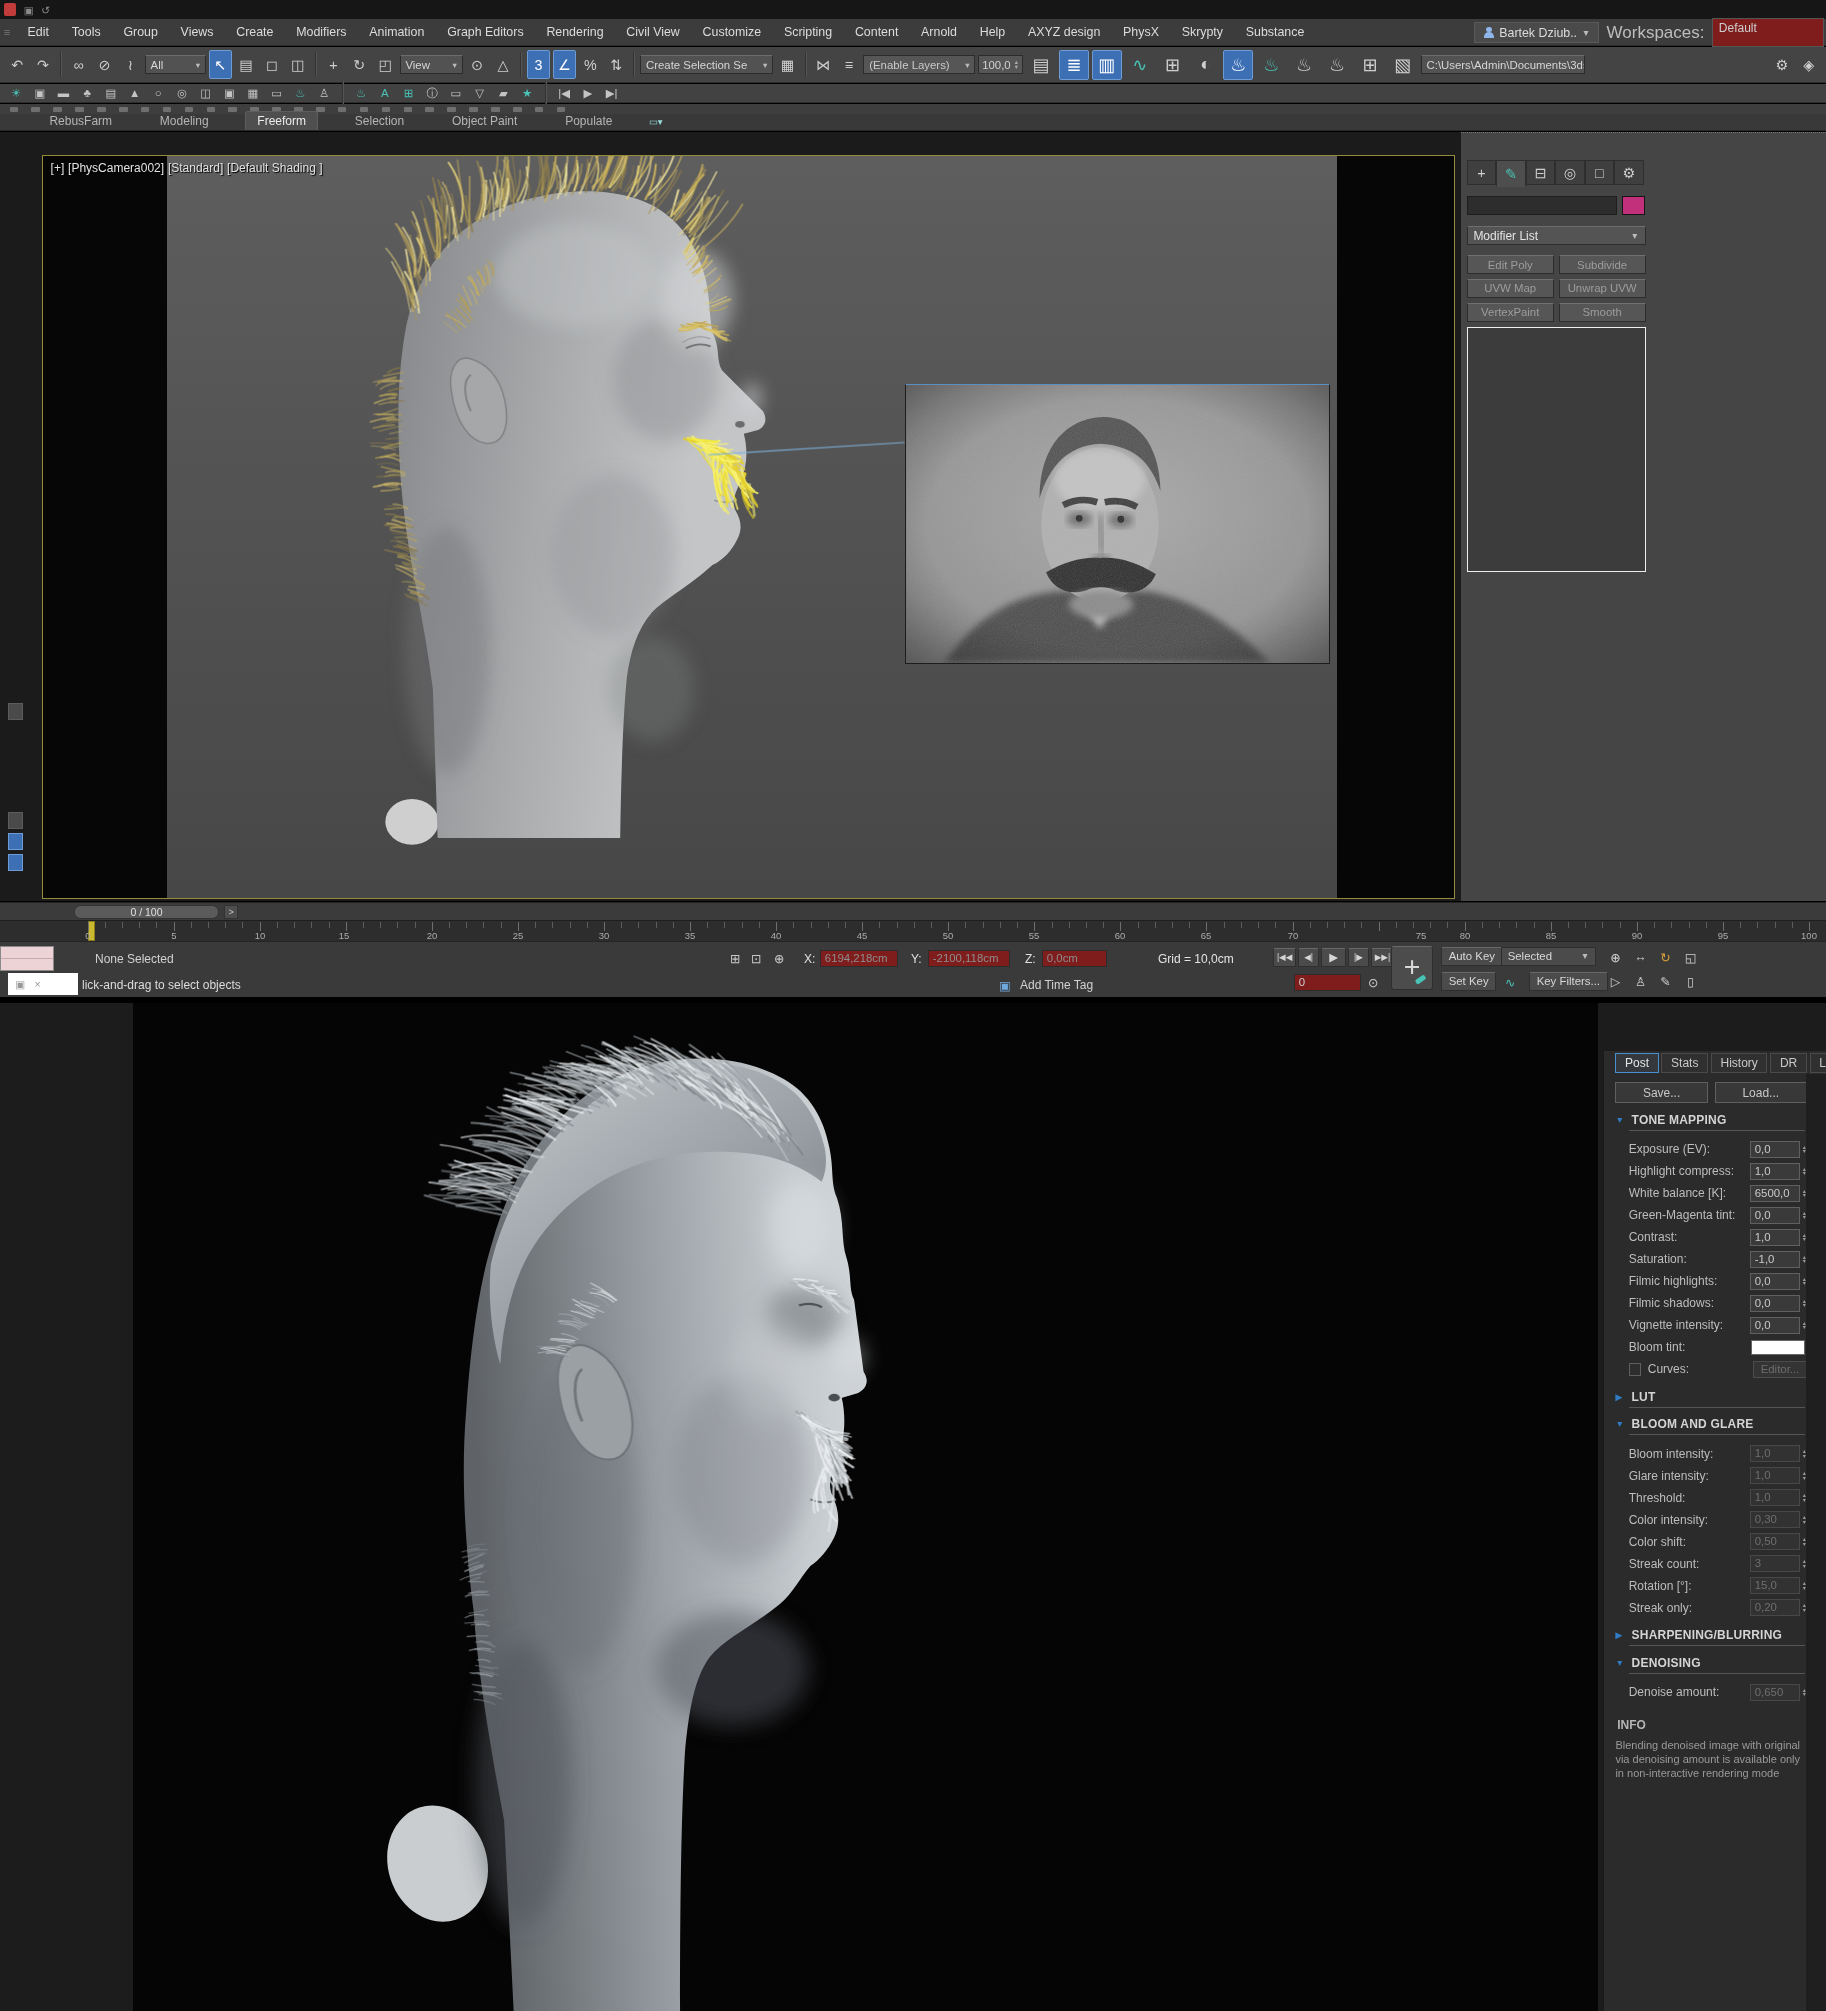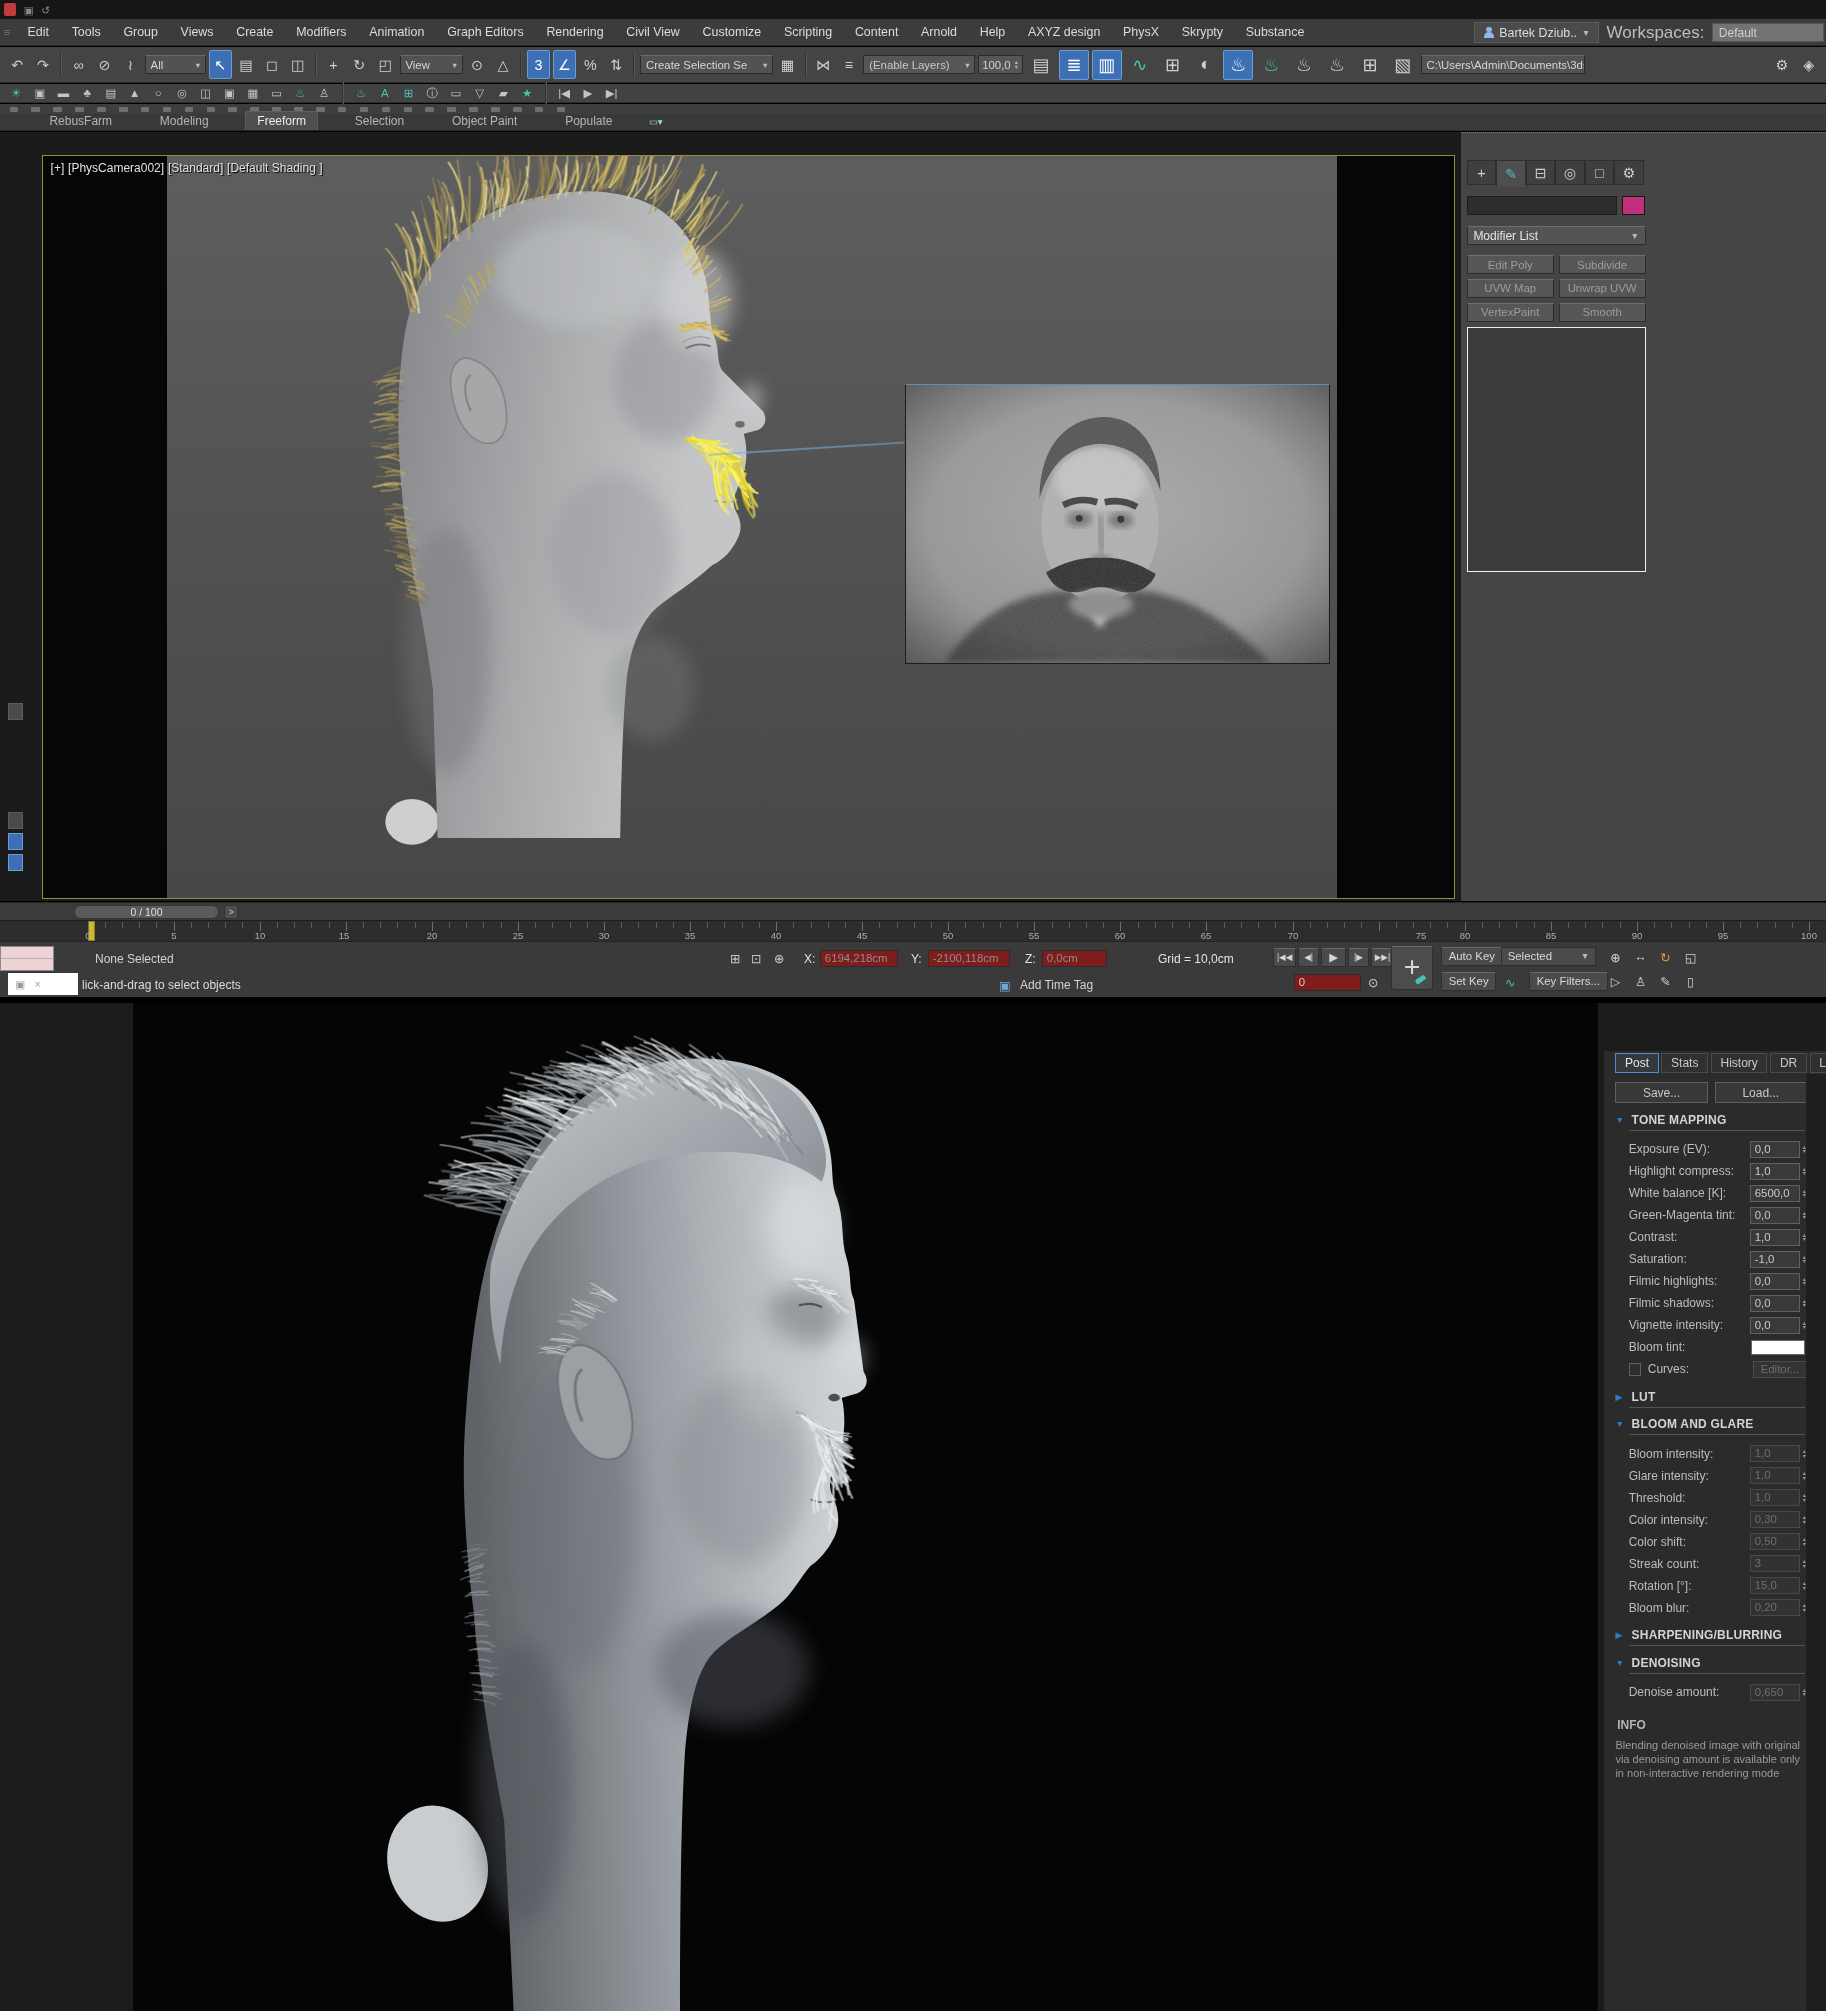--- a/index.html
+++ b/index.html
@@ -13,21 +13,21 @@
   .menubar { position:absolute; left:0; top:19px; width:1826px; height:27px; background:#3c3c3c; border-bottom:1px solid #2a2a2a; display:flex; align-items:center; font-size:12.4px; color:#dcdcdc; }
   .menu-grip { color:#777; padding:0 5.7px 0 3.8px; font-size:11.4px; }
   .menu-item { padding:3.8px 11.4px; cursor:default; }
   .menubar-right { position:absolute; right:0; top:0; height:27px; display:flex; align-items:center; gap:7.6px; padding-right:1.9px; }
   .user-chip { display:flex; align-items:center; gap:4.8px; background:#4a4a4a; height:21px; padding:0 7.6px; border:1px solid #5a5a5a; }
   .user-ic { position:relative; width:11.4px; height:11.4px; }
   .user-ic::before { content:""; position:absolute; left:2.9px; top:0; width:5.7px; height:5.7px; border-radius:50%; background:#8fb6ea; }
   .user-ic::after { content:""; position:absolute; left:1px; top:5.7px; width:9.5px; height:5.7px; border-radius:4.8px 4.8px 0 0; background:#8fb6ea; }
   .dd-caret { font-size:8.6px; color:#bbb; }
   .ws-label { color:#bdbdbd; font-size:17px; }
-  .ws-value { width:112px; height:19px; background:#737373; border:1px solid #555; color:#cfcfcf; font-size:12px; padding:1.9px 5.7px; }
+  .ws-value { width:112px; height:29px; background:#7f1d1d; border:1px solid #555; color:#cfcfcf; font-size:12px; padding:1.9px 5.7px; }
 
   
   .toolbar-main { position:absolute; left:0; top:47px; width:1826px; height:36px; background:#444; border-bottom:1px solid #2d2d2d; display:flex; align-items:center; padding-left:5.7px; gap:2.9px; }
   .toolbar-obj  { position:absolute; left:0; top:84px; width:1826px; height:19px; background:#424242; border-bottom:1px solid #2d2d2d; display:flex; align-items:center; padding-left:7.6px; gap:6.7px; }
   .tb-ic { min-width:23px; height:28.5px; display:flex; align-items:center; justify-content:center; color:#cfcfcf; font-size:14.3px; border:1px solid transparent; border-radius:1.9px; }
   .tb-ic.sm { height:16px; min-width:17px; font-size:11.4px; color:#c4c4c4; }
   .tb-ic.lg { min-width:30px; height:30px; font-size:18px; }
   .tb-ic.active { background:#3d6fb4; border-color:#6d9bd4; color:#fff; }
   .tb-ic.teal { color:#49c3b6; }
   .tb-sep { width:1px; height:25px; background:#333; box-shadow:1px 0 0 #555; margin:0 2.9px; }
@@ -1563,21 +1563,21 @@
               <div class="lbl">Streak count:</div>
               <div class="vfb-val dis">3</div>
               <div class="vfb-spin">▲<br>▼</div>
             </div>
             <div class="vfb-row">
               <div class="lbl">Rotation [°]:</div>
               <div class="vfb-val dis">15,0</div>
               <div class="vfb-spin">▲<br>▼</div>
             </div>
             <div class="vfb-row">
-              <div class="lbl">Bloom blur:</div>
+              <div class="lbl">Streak only:</div>
               <div class="vfb-val dis">0,20</div>
               <div class="vfb-spin">▲<br>▼</div>
             </div>
             <div class="vfb-sec-h">
               <span class="sec-arrow">▶</span>
               <span>SHARPENING/BLURRING</span>
             </div>
             <hr class="vfb-sec-hr">
             <div class="vfb-sec-h">
               <span class="sec-arrow">▼</span>

